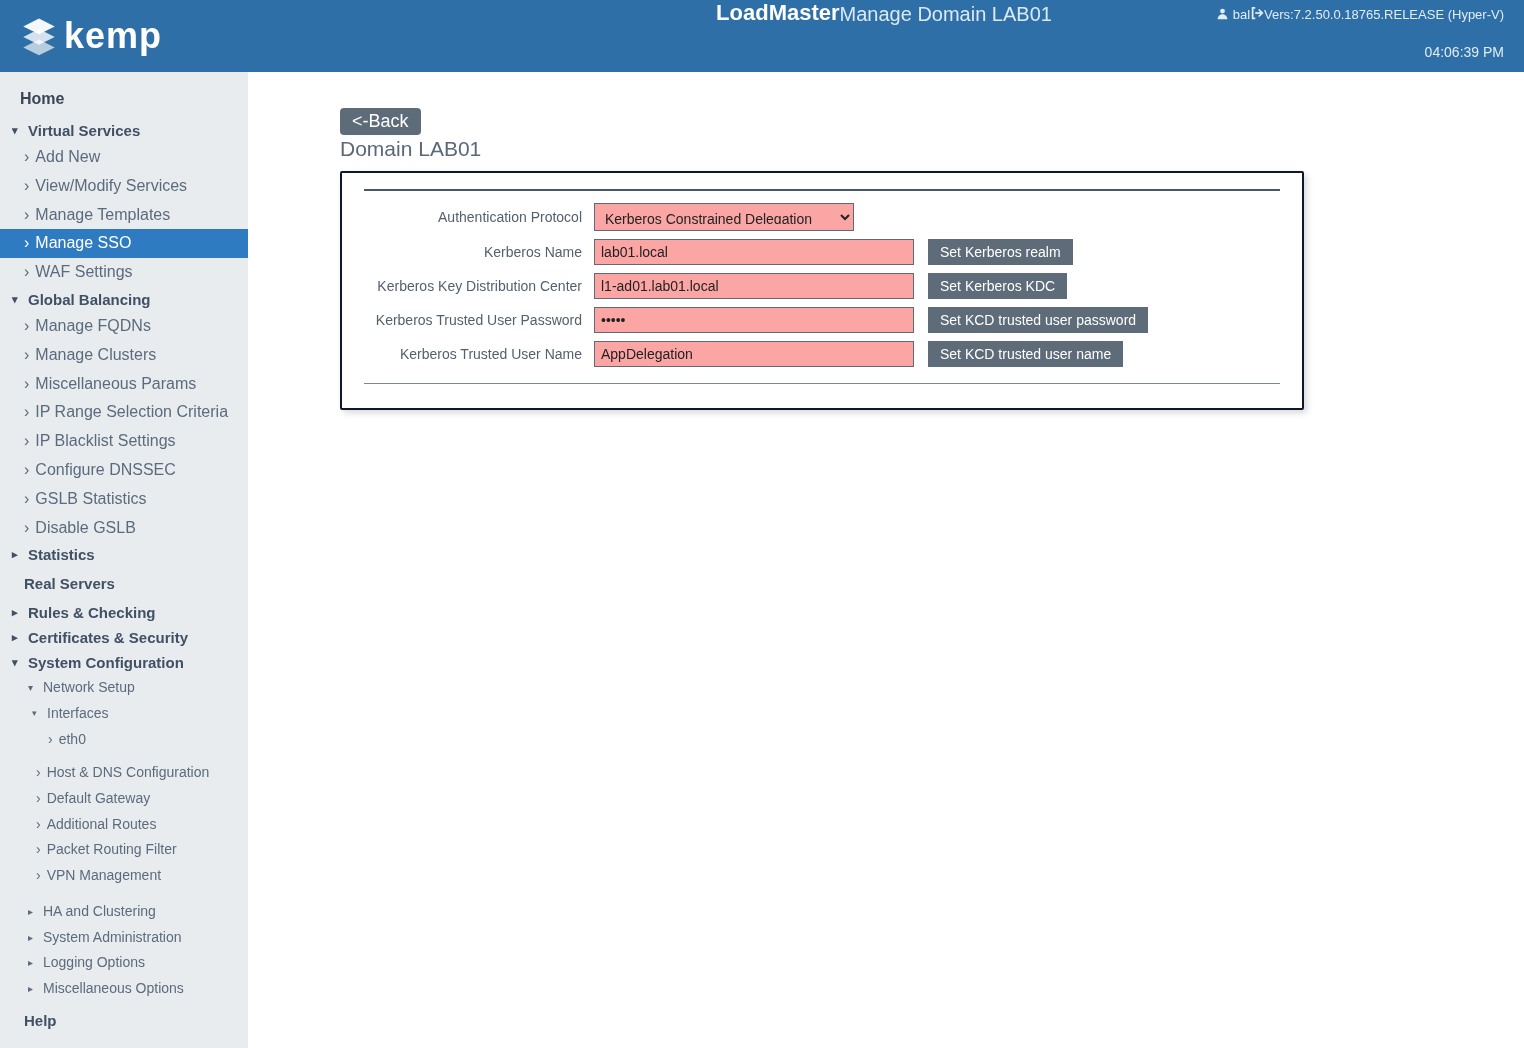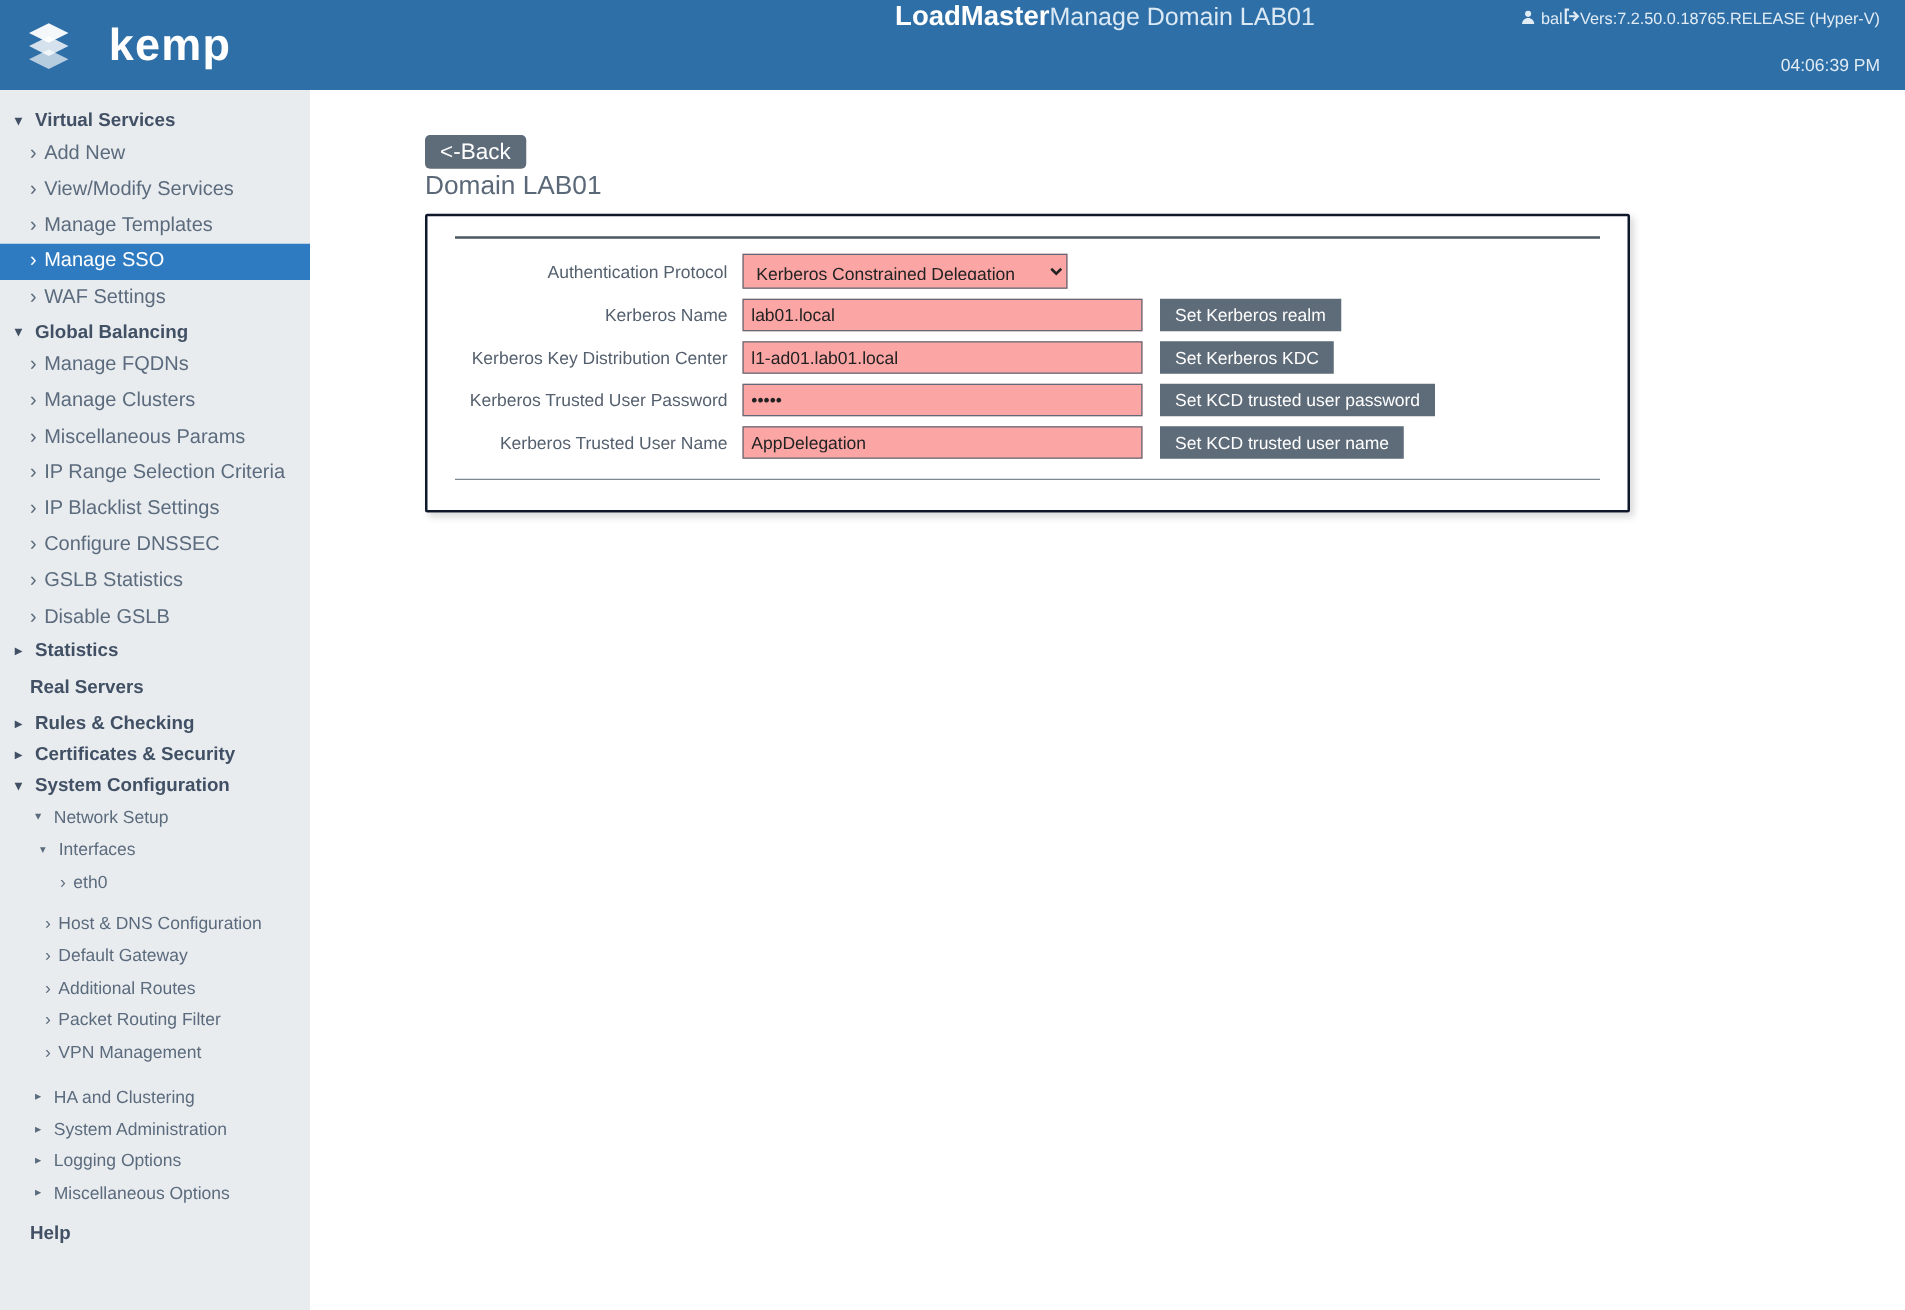--- a/index.html
+++ b/index.html
@@ -19,21 +19,21 @@
     height: 72px;
   }
   .logo-zone {
     width: 248px;
     display: flex;
     align-items: center;
     padding-left: 18px;
   }
   .logo {
     display: flex;
-    gap: 27px;
+    gap: 4px;
   }
   .logo-mark svg { display: block; }
   .logo-text {
     font-size: 36px;
     font-weight: 600;
     letter-spacing: 1px;
     color: #ffffff;
   }
   .header-main {
     flex: 1;
@@ -280,20 +280,21 @@
           </svg>
       </span>
       <span>Vers:7.2.50.0.18765.RELEASE (Hyper-V)</span>
     </div>
     <div class="header-clock">04:06:39 PM</div>
   </div>
 </div>
 
 <div class="layout">
   <div class="sidebar">
+    <div class="side-top">Home</div>
 
     <div class="side-section-header">
       <span class="caret">▾</span>
       <span>Virtual Services</span>
     </div>
     <div class="side-sub">Add New</div>
     <div class="side-sub">View/Modify Services</div>
     <div class="side-sub">Manage Templates</div>
     <div class="side-sub active">Manage SSO</div>
     <div class="side-sub">WAF Settings</div>

